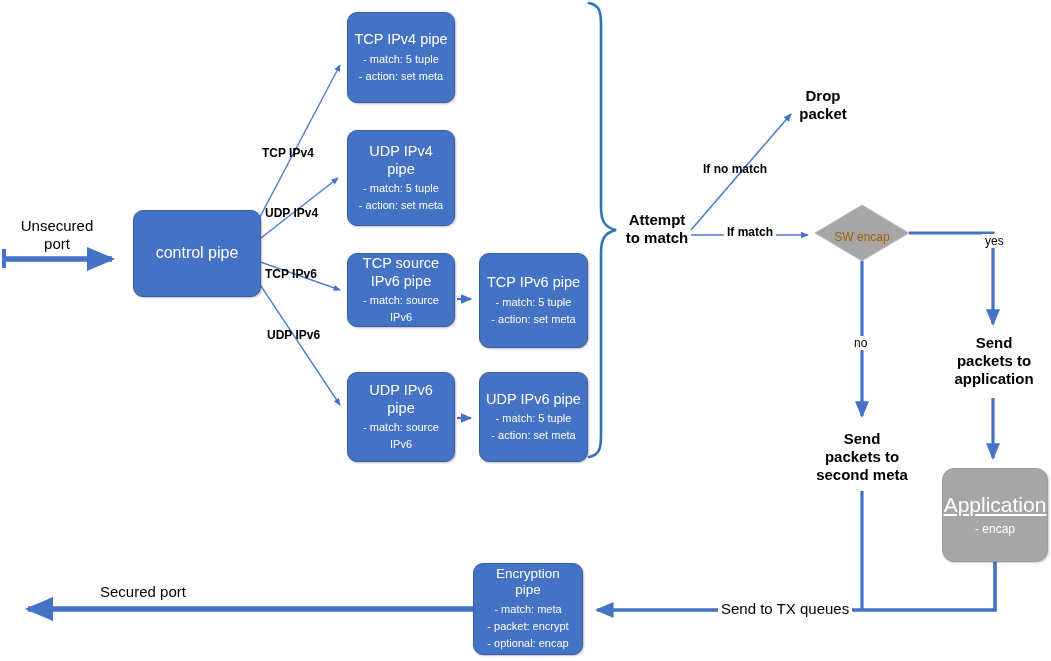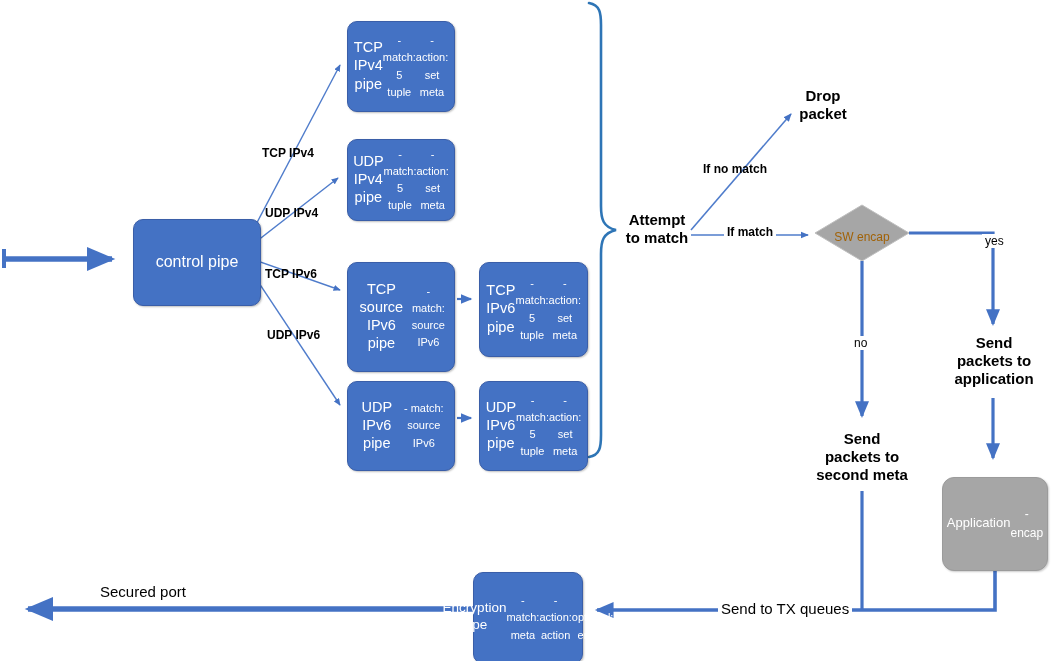--- a/index.html
+++ b/index.html
@@ -3,40 +3,40 @@
 <meta charset="utf-8">
 <style>
   html,body{margin:0;padding:0;background:#fff;}
   .canvas{
     position:relative;width:1051px;height:661px;background:#ffffff;
     font-family:"Liberation Sans", sans-serif;color:#000;overflow:hidden;
   }
   .layer{position:absolute;left:0;top:0;width:1051px;height:661px;}
   
   .node{
-    position:absolute;display:flex;flex-direction:row;justify-content:center;
+    position:absolute;display:flex;flex-direction:column;justify-content:center;
     align-items:center;text-align:center;color:#fff;box-sizing:border-box;
-    padding:16px 6px;z-index:2;margin-top:9px;
+    padding:16px 6px;z-index:2;
   }
   .blue{background:#4472C4;border:1px solid #3A5EA8;border-radius:10px;
         box-shadow:1px 1px 2px rgba(0,0,0,0.25);}
   .gray{background:#A6A6A6;border:1px solid #9B9B9B;border-radius:12px;
         box-shadow:1px 1px 2px rgba(0,0,0,0.2);}
   .node .title{font-size:14.5px;line-height:1.25;margin-bottom:2px;}
   .node .line{font-size:11px;line-height:1.55;}
   #control-pipe{left:133px;top:210px;width:128px;height:87px;}
   #control-pipe .title{font-size:16px;}
   #tcp-ipv4-pipe{left:347px;top:12px;width:108px;height:91px;}
-  #udp-ipv4-pipe{left:347px;top:130px;width:108px;height:82px;}
-  #tcp-source-ipv6-pipe{left:347px;top:253px;width:108px;height:110px;}
+  #udp-ipv4-pipe{left:347px;top:130px;width:108px;height:96px;}
+  #tcp-source-ipv6-pipe{left:347px;top:253px;width:108px;height:74px;}
   #udp-ipv6-source-pipe{left:347px;top:372px;width:108px;height:90px;}
   #tcp-ipv6-pipe{left:479px;top:253px;width:109px;height:95px;}
   #udp-ipv6-pipe{left:479px;top:372px;width:109px;height:90px;}
   #application{left:942px;top:468px;width:106px;height:94px;}
-  #application .title{font-size:13px;}
+  #application .title{font-size:21px;text-decoration:underline;}
   #application .line{font-size:12px;}
   #encryption-pipe{left:473px;top:563px;width:110px;height:92px;}
   #encryption-pipe .title{font-size:13.5px;width:80px;}
   #sw-encap{position:absolute;left:815px;top:209px;width:94px;height:56px;
     display:flex;align-items:center;justify-content:center;color:#a16207;
     font-size:12px;z-index:2;}
   
   .lbl{position:absolute;z-index:3;font-size:15px;line-height:1.2;}
   .b{font-weight:bold;}
   .small{font-size:12px;}
@@ -143,24 +143,25 @@
   </div>
 
   <div class="node gray" id="application">
     <div class="title">Application</div>
     <div class="line">- encap</div>
   </div>
 
   <div class="node blue" id="encryption-pipe">
     <div class="title">Encryption pipe</div>
     <div class="line">- match: meta</div>
-    <div class="line">- action: action</div>
+    <div class="line">- packet: encrypt</div>
     <div class="line">- optional: encap</div>
   </div>
 
+  <div class="lbl ctr" id="unsecured-port">Unsecured port</div>
 
   <div class="lbl b small" id="lbl-tcp-ipv4">TCP IPv4</div>
   <div class="lbl b small" id="lbl-udp-ipv4">UDP IPv4</div>
   <div class="lbl b small" id="lbl-tcp-ipv6">TCP IPv6</div>
   <div class="lbl b small" id="lbl-udp-ipv6">UDP IPv6</div>
 
   <div class="lbl ctr" id="attempt-to-match">Attempt to match</div>
 
   <div class="lbl b small" id="if-no-match">If no match</div>
   <div class="lbl b small onln" id="if-match">If match</div>

